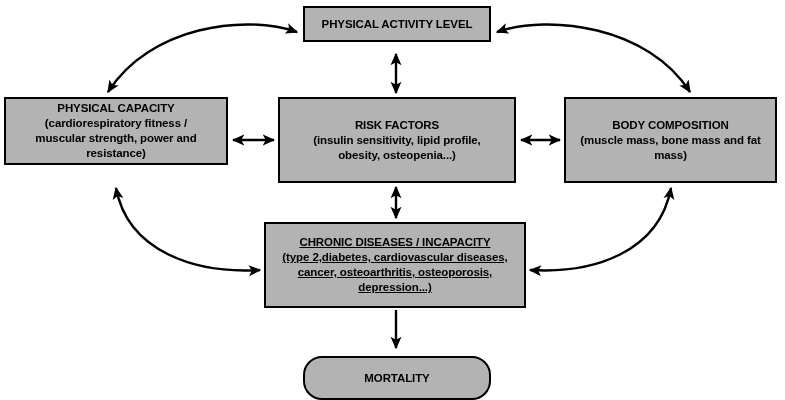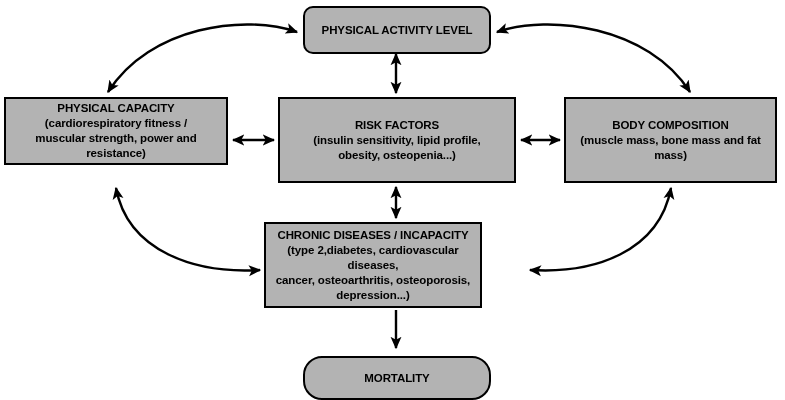--- a/index.html
+++ b/index.html
@@ -42,25 +42,25 @@
     font-size: 11.5px;
     line-height: 15px;
     letter-spacing: -0.1px;
     padding: 2px 6px;
   }
   .node-text {
     display: block;
     width: 100%;
     white-space: pre-line;
   }
-  #box-physical-activity { left: 303px; top: 6px;   width: 188px; height: 48px; border-radius: 10px; }
+  #box-physical-activity { left: 303px; top: 6px;   width: 188px; height: 36px; }
   #box-physical-capacity { left: 4px;   top: 97px;  width: 224px; height: 68px; }
   #box-risk-factors      { left: 278px; top: 97px;  width: 238px; height: 86px; }
   #box-body-composition  { left: 564px; top: 97px;  width: 213px; height: 86px; }
-  #box-chronic-diseases  { left: 264px; top: 222px; width: 218px; height: 86px; }
+  #box-chronic-diseases  { left: 264px; top: 222px; width: 262px; height: 86px; text-decoration: underline; }
   #box-mortality         { left: 303px; top: 356px; width: 188px; height: 44px; border-radius: 19px; }
 </style>
 </head>
 <body>
 
 <div id="diagram-root">
 
   <svg class="diagram-canvas" viewBox="0 0 785 400">
     <defs>
       <marker id="arrow-end" viewBox="0 0 10 10" refX="9" refY="5" markerWidth="5.2" markerHeight="5.2" orient="auto-start-reverse">

